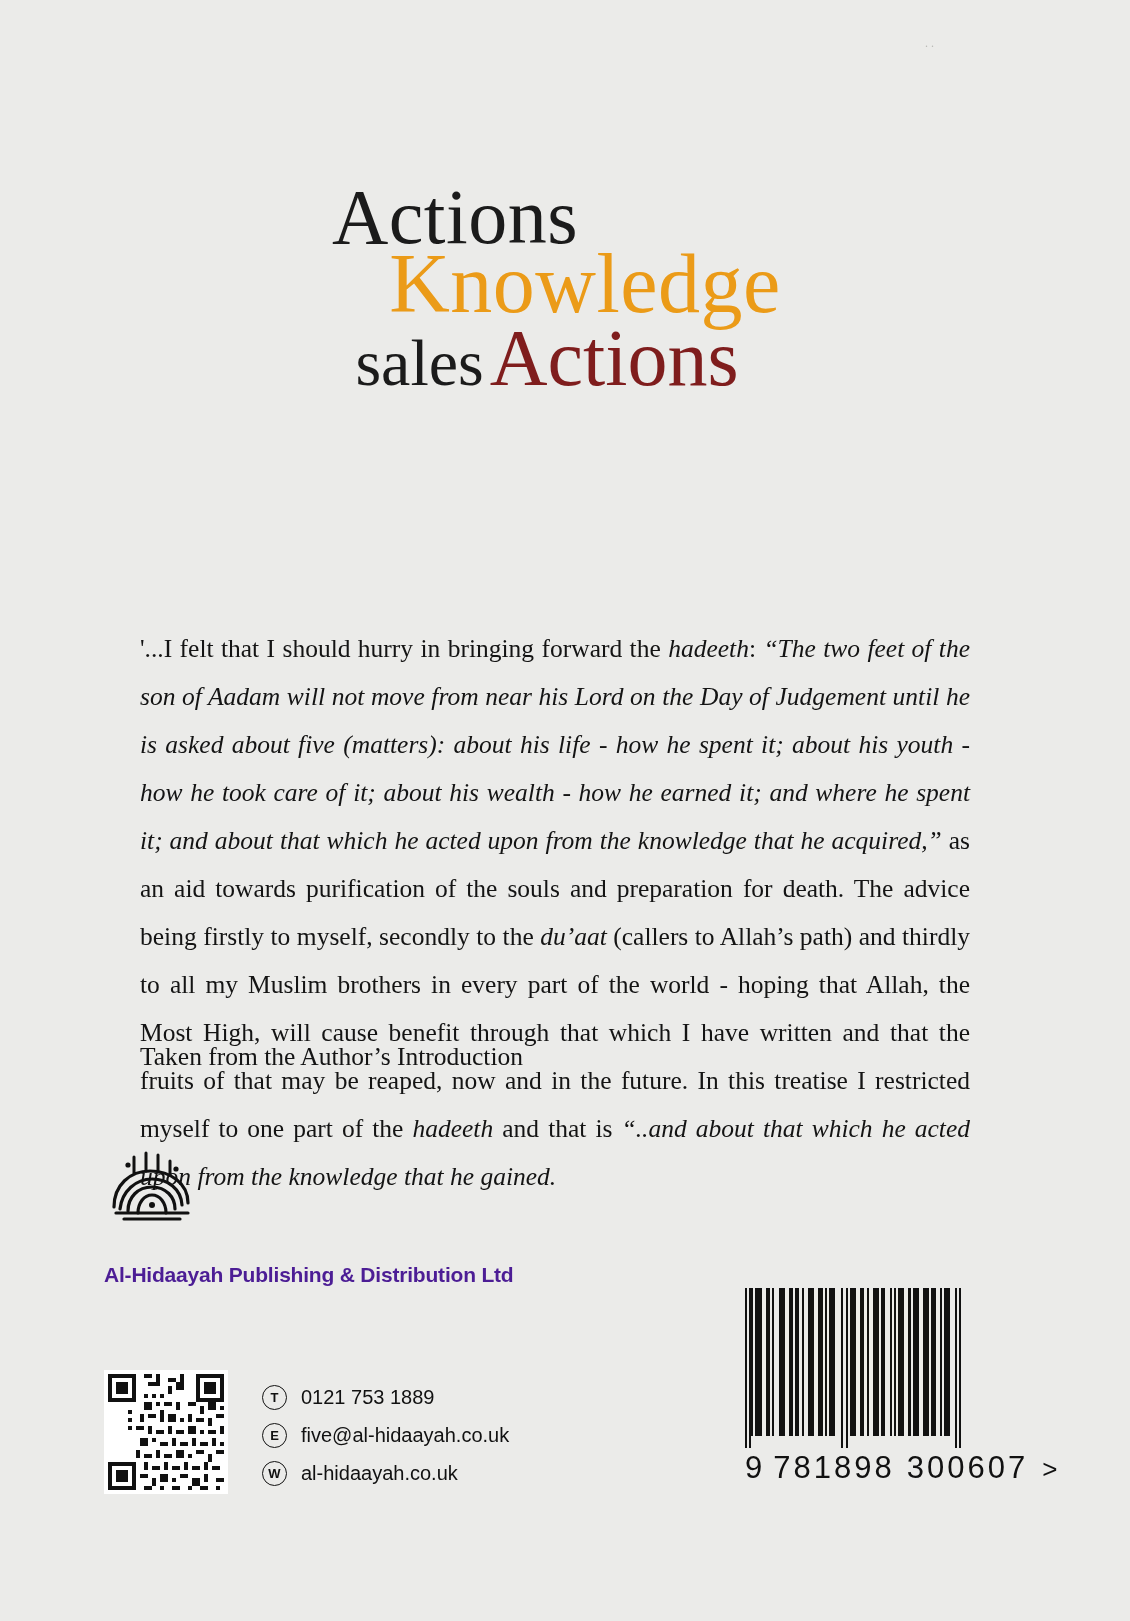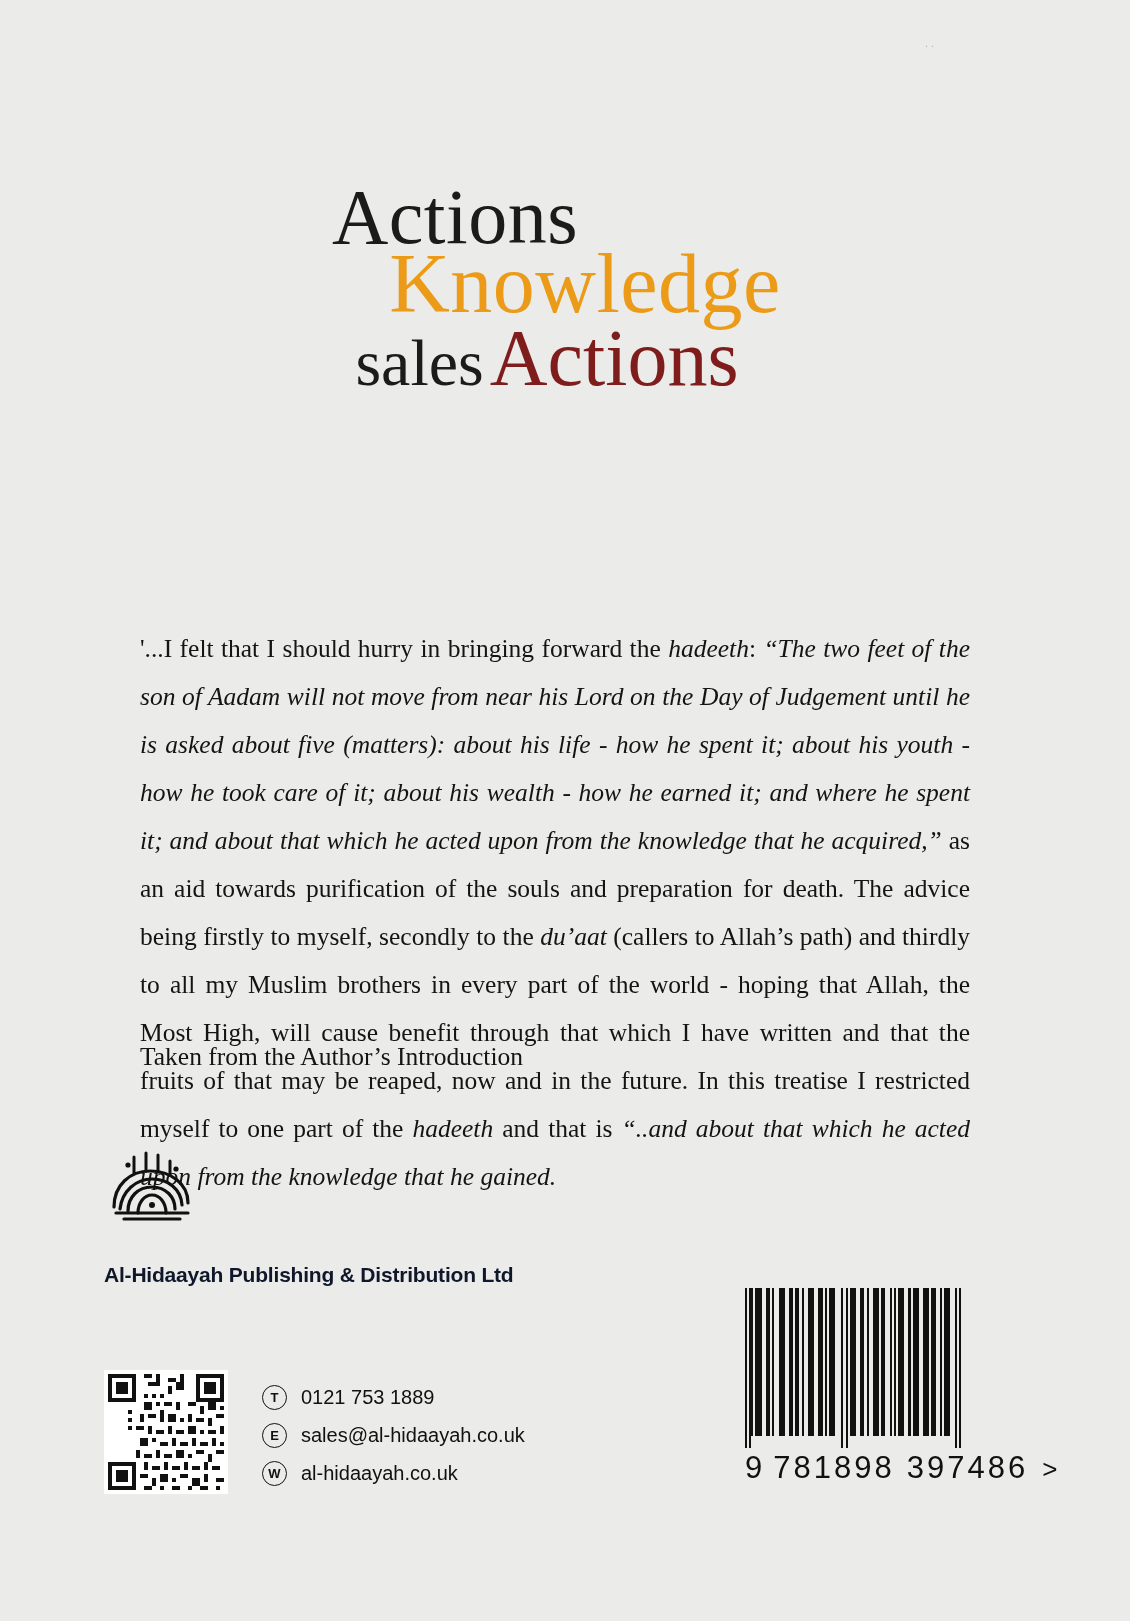--- a/index.html
+++ b/index.html
@@ -115,21 +115,21 @@
     height: 86px;
   }
   .logo svg { display: block; }
 
   
   .pub-info {
     position: absolute;
     top: 1263px;
     left: 104px;
     font-family: "Liberation Sans", sans-serif;
-    color: #0f172a;
+    color: #4c1d95;
   }
   .pub-name {
     font-size: 21px;
     font-weight: bold;
     letter-spacing: -0.2px;
     margin-bottom: 5px;
   }
   .pub-addr {
     font-size: 20px;
     line-height: 30px;
@@ -362,21 +362,21 @@
     </svg>
   </div>
 
   <div class="contacts">
     <div class="contact-row">
       <span class="cbadge">T</span>
       <span>0121 753 1889</span>
     </div>
     <div class="contact-row">
       <span class="cbadge">E</span>
-      <span>sales@al-hidaayah.co.uk</span>
+      <span>five@al-hidaayah.co.uk</span>
     </div>
     <div class="contact-row">
       <span class="cbadge">W</span>
       <span>al-hidaayah.co.uk</span>
     </div>
   </div>
 
   <div class="barcode-wrap">
     <div class="bars" id="bars">
         <span style="width: 2.1px; background: rgb(17, 17, 17); align-self: flex-start; height: 160px;"></span>
@@ -439,18 +439,18 @@
         <span style="width: 2.1px; background: transparent; align-self: flex-start; height: 148px;"></span>
         <span style="width: 6.3px; background: rgb(17, 17, 17); align-self: flex-start; height: 148px;"></span>
         <span style="width: 4.2px; background: transparent; align-self: flex-start; height: 148px;"></span>
         <span style="width: 2.1px; background: rgb(17, 17, 17); align-self: flex-start; height: 160px;"></span>
         <span style="width: 2.1px; background: transparent; align-self: flex-start; height: 160px;"></span>
         <span style="width: 2.1px; background: rgb(17, 17, 17); align-self: flex-start; height: 160px;"></span>
       </div>
     <div class="isbn-row">
       <span class="isbn-prefix">9</span>
       <span class="isbn-main">781898</span>
-      <span class="isbn-main" style="margin-left:12px">397486</span>
+      <span class="isbn-main" style="margin-left:12px">300607</span>
       <span class="isbn-gt">&gt;</span>
     </div>
   </div>
 
 </div>
 
 </body></html>

